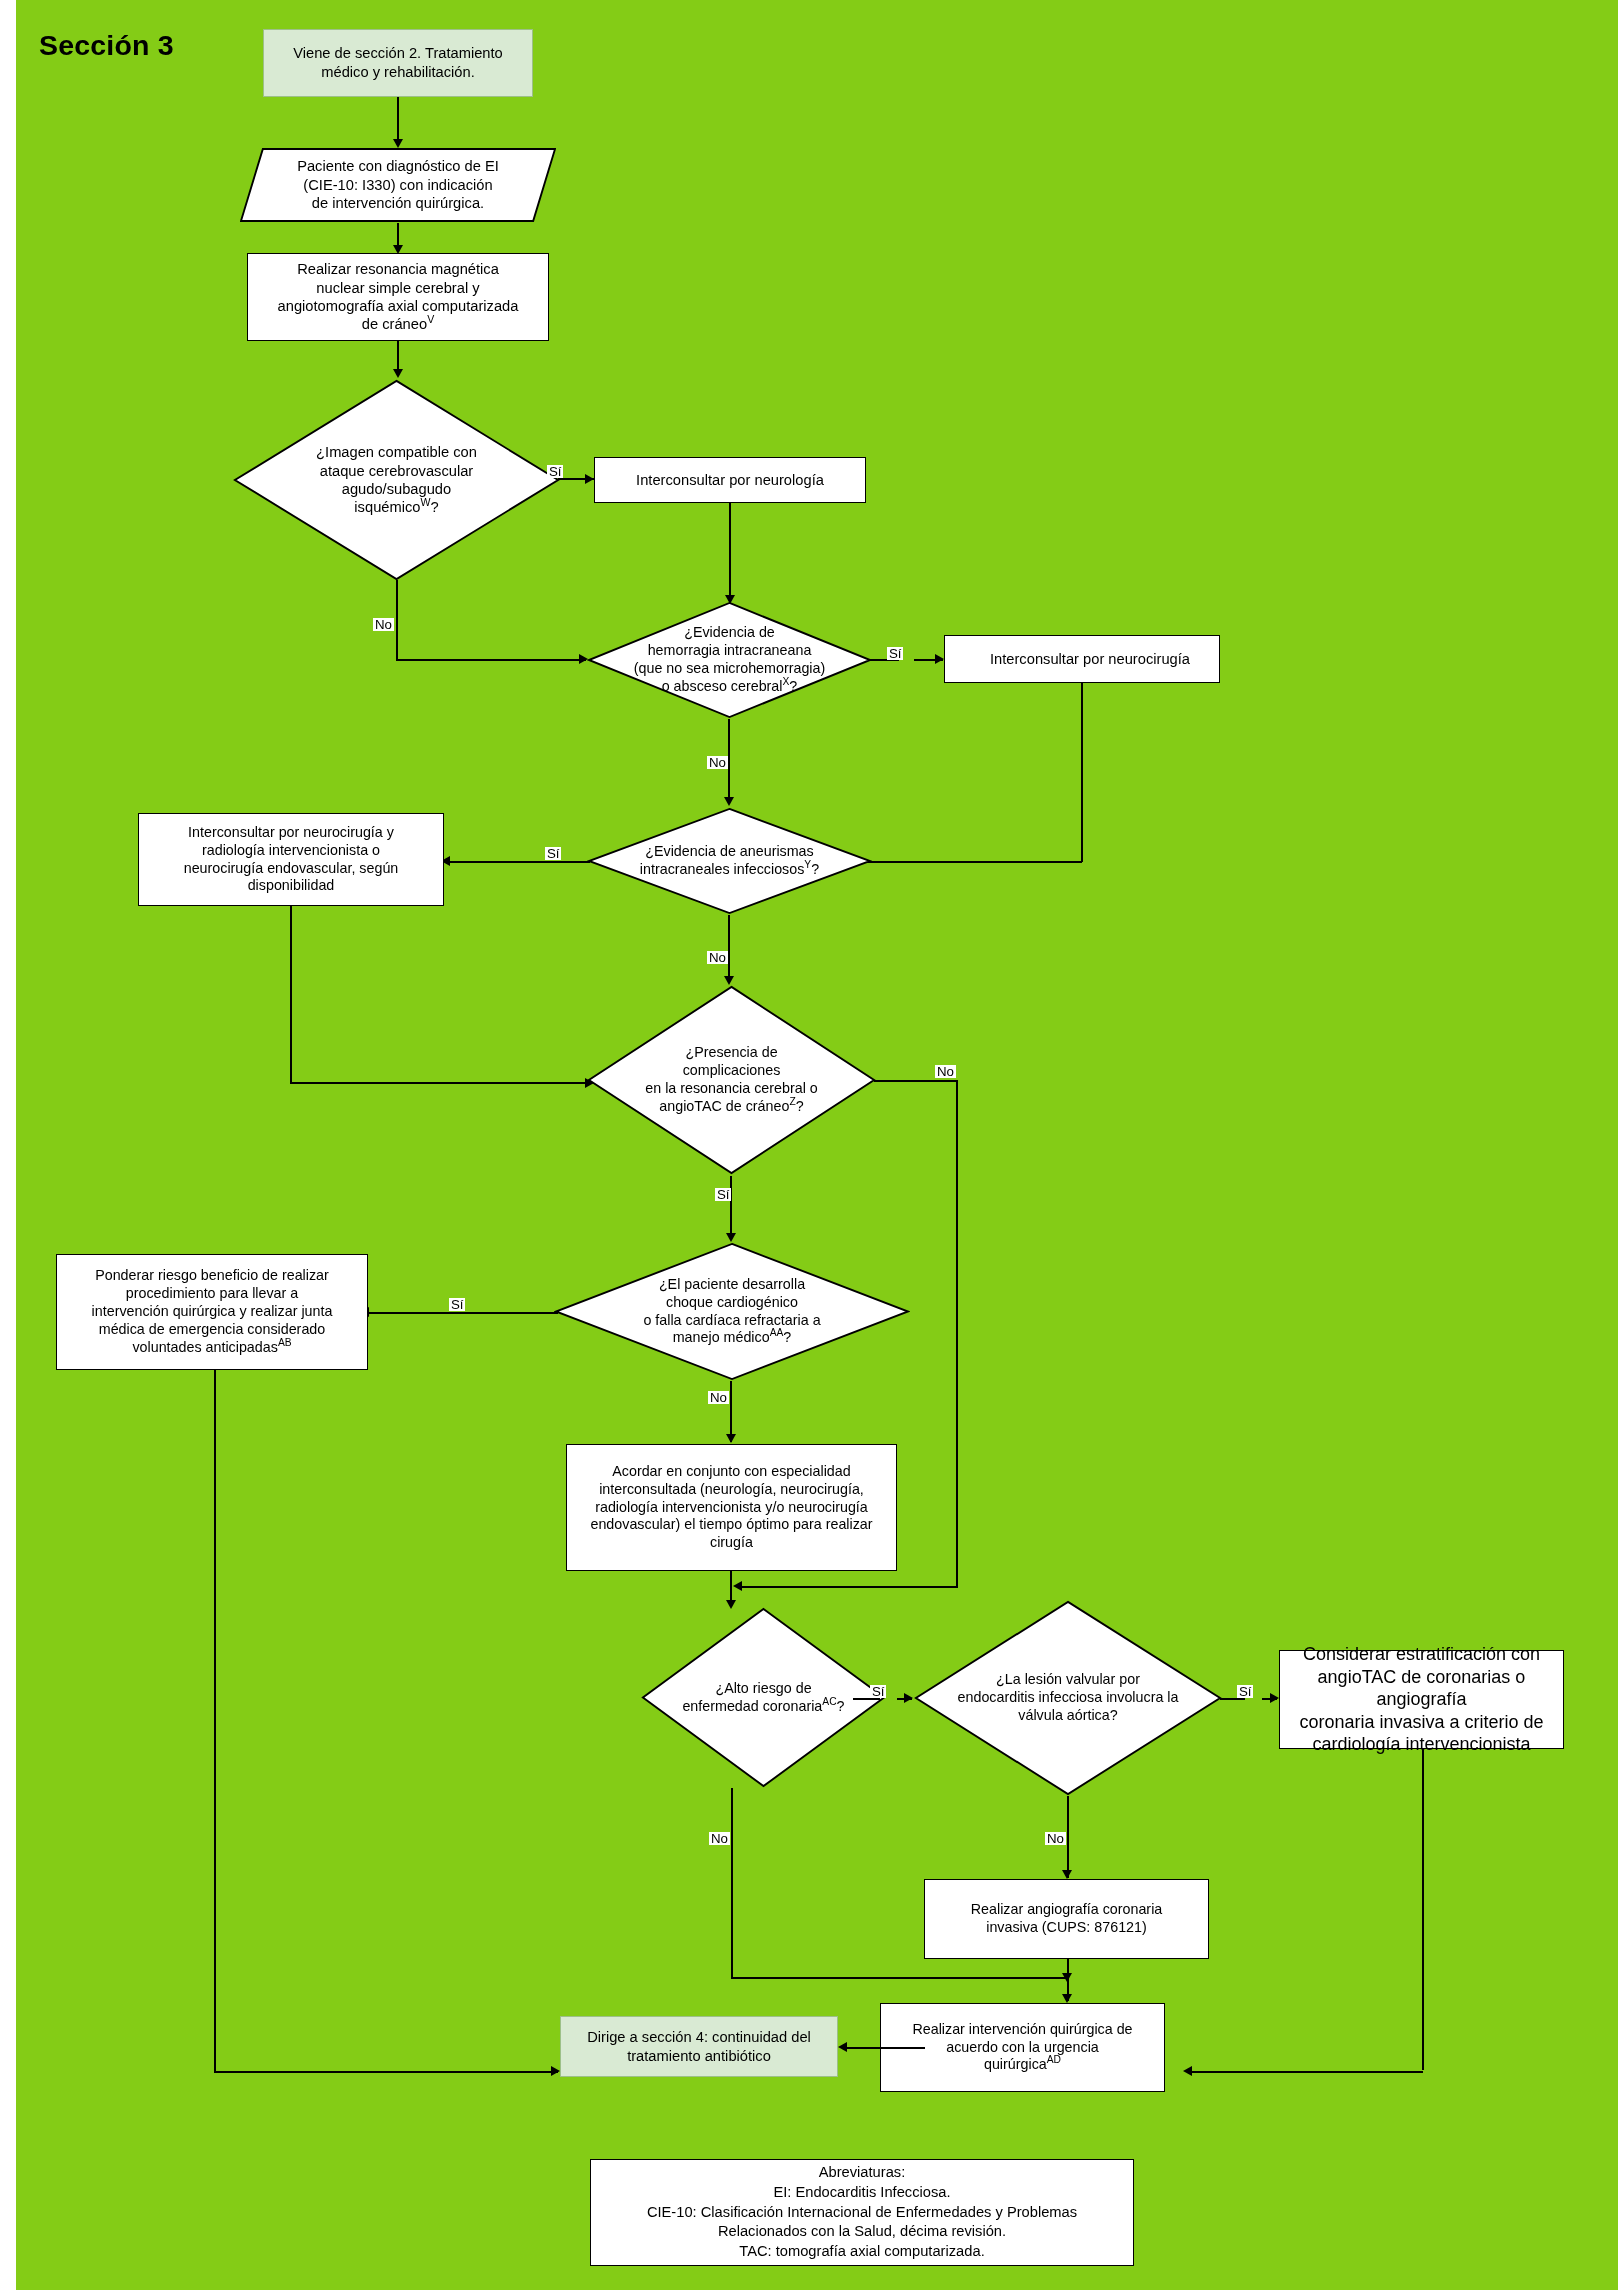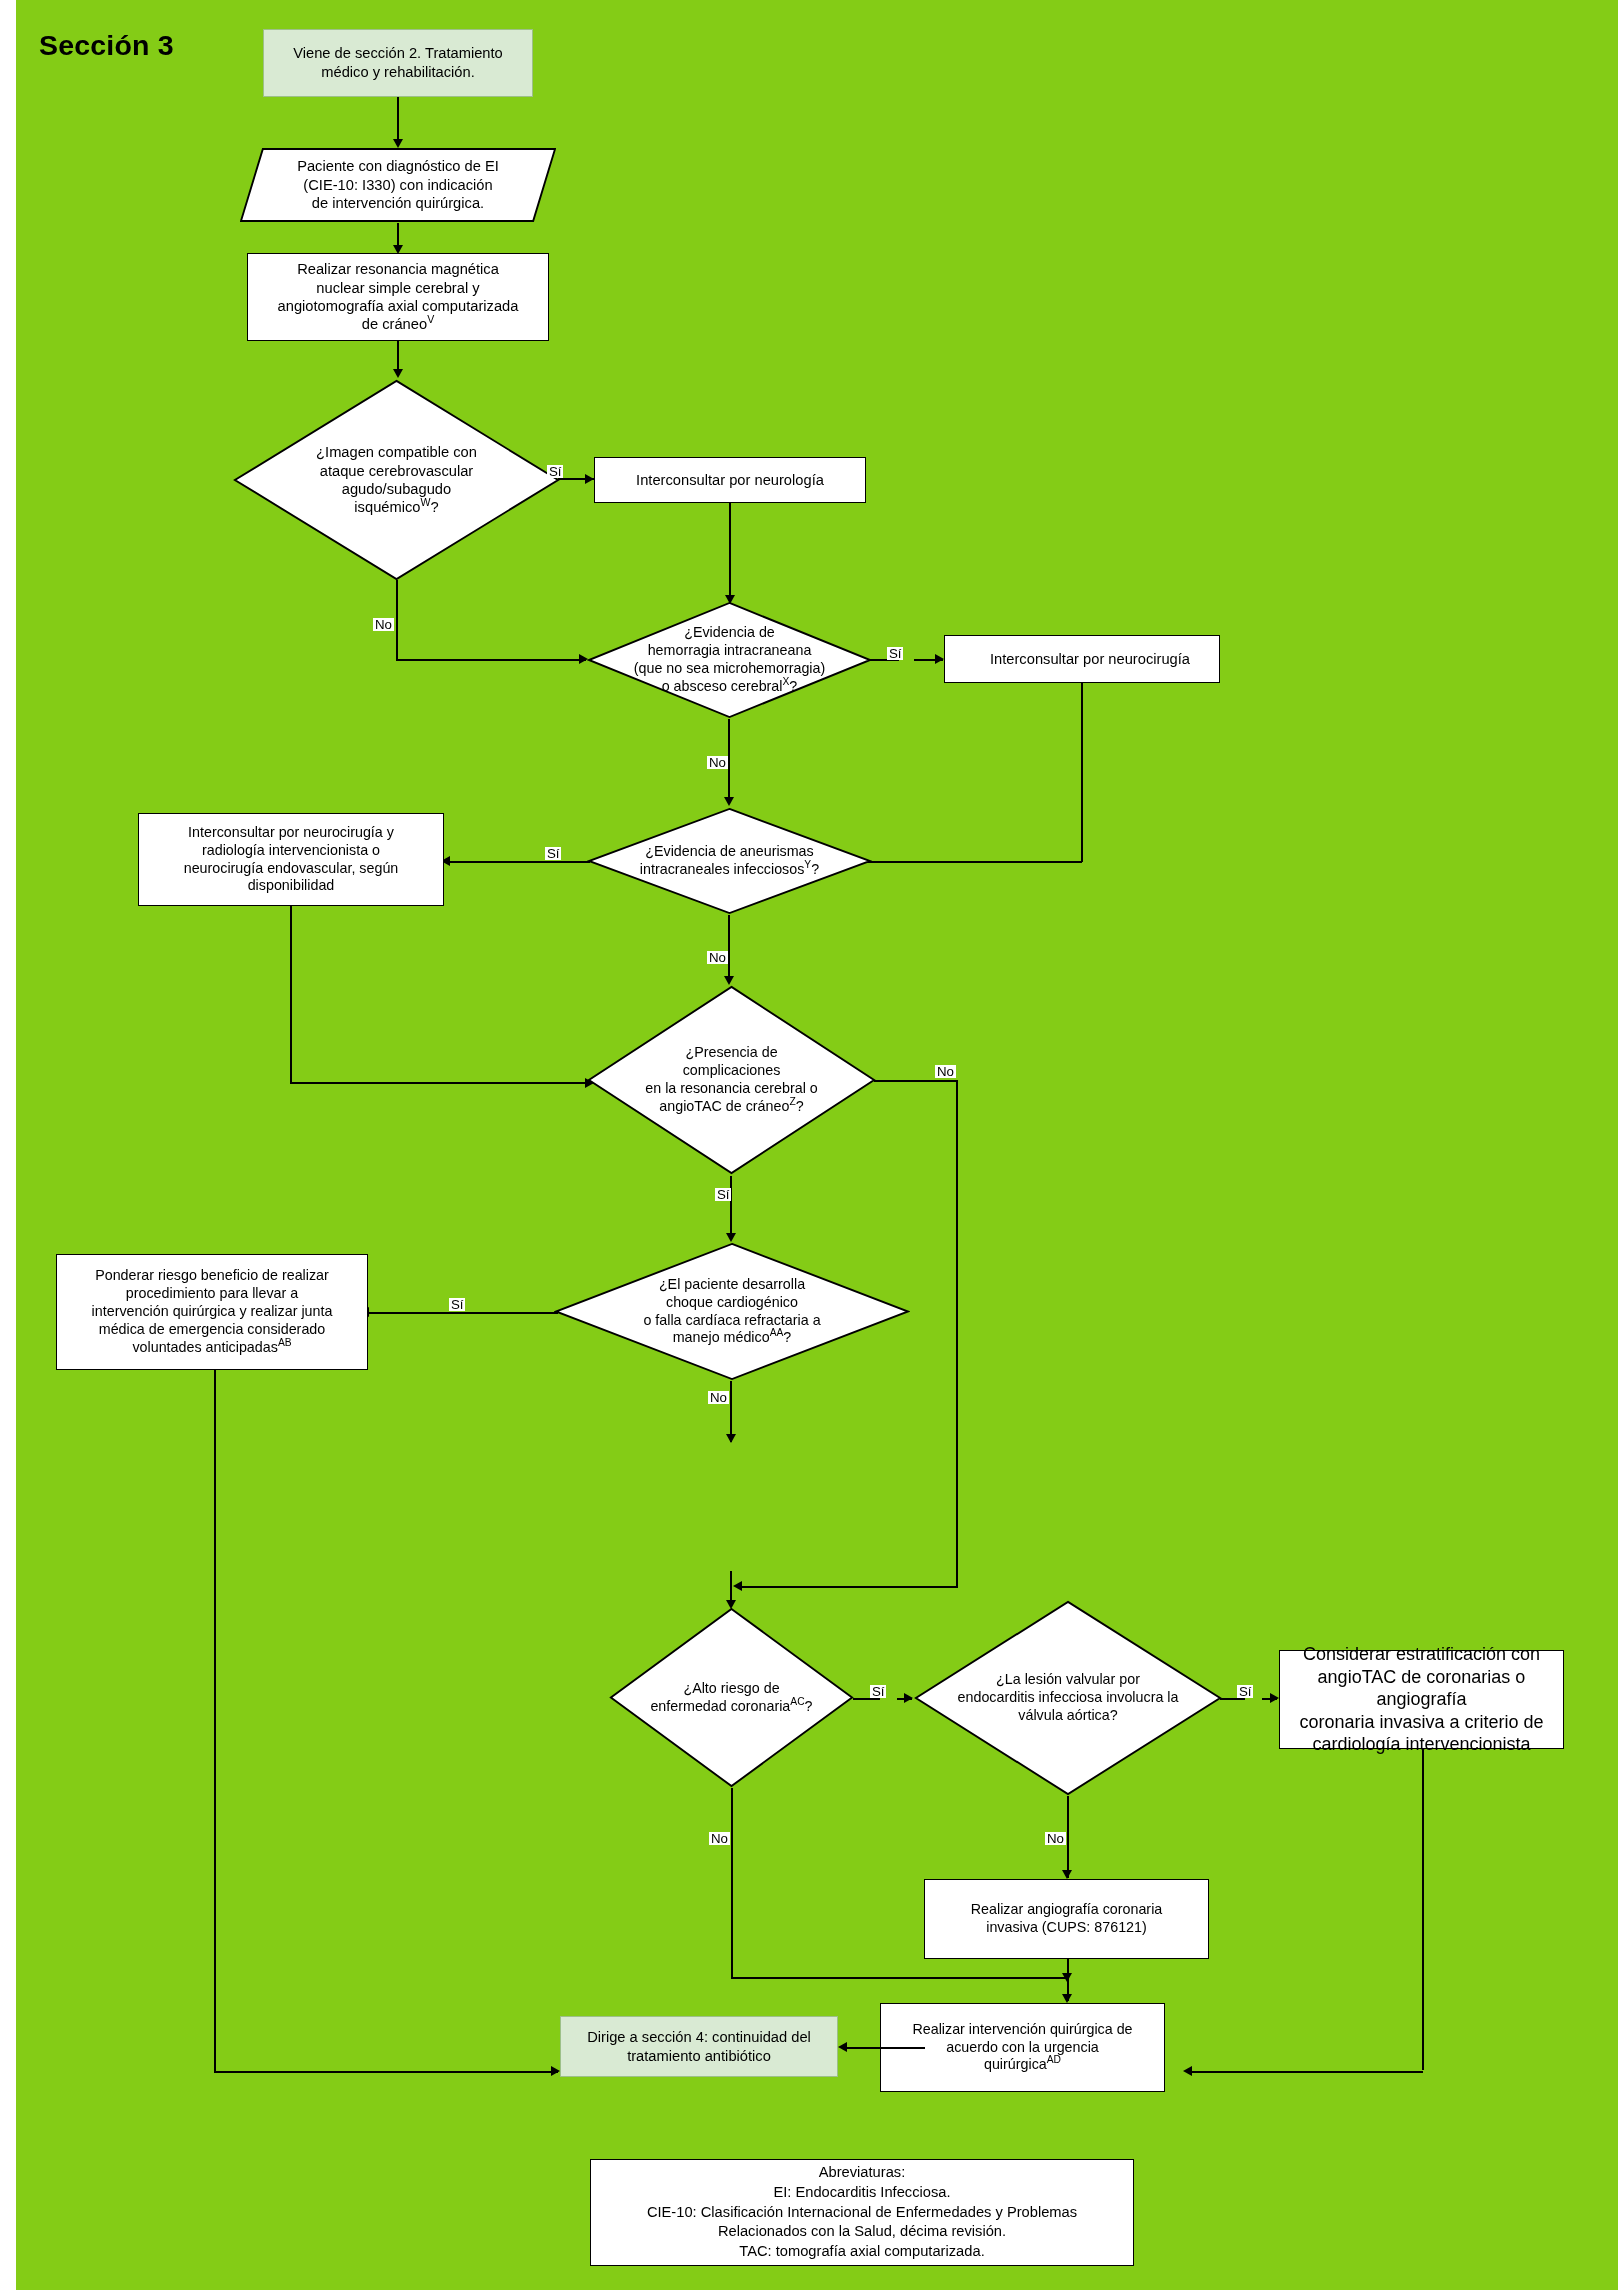--- a/index.html
+++ b/index.html
@@ -283,25 +283,32 @@
   </div>
 
   <div class="ln lnv" style="left:198px; top:1370px; height:702px;"></div>
   <div class="ln lnh" style="left:198px; top:2071px; width:344px;"></div>
   <div class="arr arr-r" style="left:535px; top:2066px;"></div>
 
   <div class="ln lnv" style="left:714px; top:1381px; height:61px;"></div>
   <div class="elbl" style="left:692px; top:1391px;">No</div>
   <div class="arr arr-d" style="left:710px; top:1434px;"></div>
 
+  <div class="node proc" style="left:550px; top:1444px; width:331px; height:127px; font-size:14.3px;">
+    <span class="txt">Acordar en conjunto con especialidad
+interconsultada (neurología, neurocirugía,
+radiología intervencionista y/o neurocirugía
+endovascular) el tiempo óptimo para realizar
+cirugía</span>
+  </div>
 
   <div class="ln lnv" style="left:714px; top:1571px; height:36px;"></div>
   <div class="arr arr-d" style="left:710px; top:1600px;"></div>
 
-  <div class="node dec" style="left:593px; top:1607px; width:245px; height:181px; font-size:14.3px;">
+  <div class="node dec" style="left:625px; top:1607px; width:245px; height:181px; font-size:14.3px;">
     <div class="shape">
       <svg viewBox="0 0 258 190" preserveAspectRatio="none">
         <polygon points="129,2 256,95 129,188 2,95" fill="#fff" stroke="#000" stroke-width="2"></polygon>
       </svg>
     </div>
     <span class="txt"><span>¿Alto riesgo de
 enfermedad coronaria</span><sup>AC</sup><span>?</span></span>
   </div>
 
   <div class="ln lnh" style="left:837px; top:1698px; width:27px;"></div>

